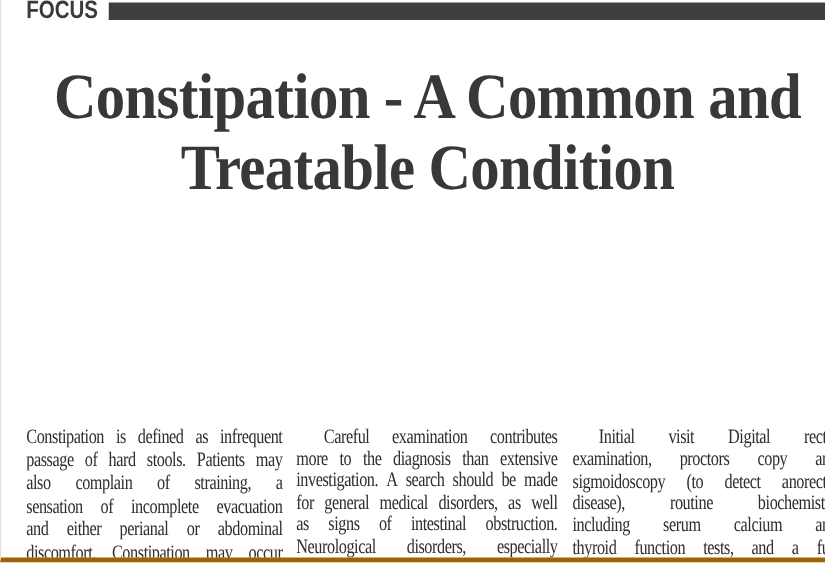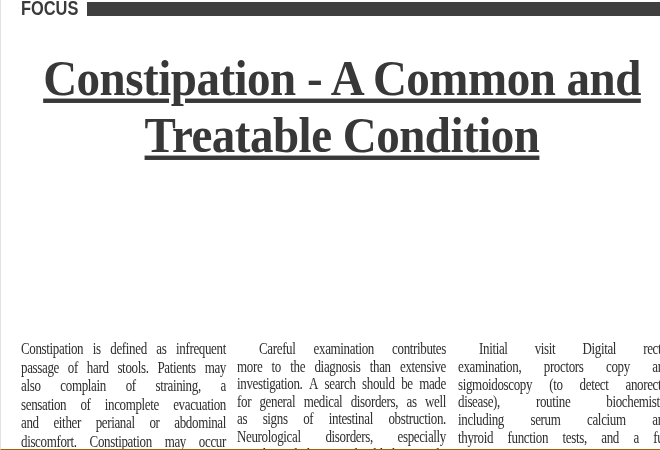--- a/index.html
+++ b/index.html
@@ -10,21 +10,21 @@
     --bg:#ffffff;
   }
   html,body{margin:0;padding:0;background:#fff;}
   .page{
     position:relative;
     width:660px;height:450px;
     background:var(--bg);
     overflow:hidden;
     font-family:"Liberation Serif", serif;
     border-left:1px solid #e2e2e2;
-    border-bottom:1px solid #a16207;
+    border-bottom:4px solid #a16207;
     box-sizing:border-box;
   }
   
   .focus-label{
     position:absolute;left:20px;top:-2px;
     font-family:"Liberation Sans", sans-serif;
     font-weight:700;font-size:20px;line-height:20px;
     color:var(--heading);
     transform:scale(0.82,1.0);transform-origin:left top;
     letter-spacing:0px;
@@ -33,21 +33,20 @@
     position:absolute;left:86px;top:2px;right:0;height:14px;
     background:var(--bar);
   }
   
   .title{
     position:absolute;top:48px;left:25px;width:632px;margin:0;
     text-align:center;
     font-weight:700;font-size:47px;line-height:57px;
     color:var(--title);
     letter-spacing:-0.5px;
-    text-decoration:underline;
   }
   .title-line{transform:scaleY(1.1);transform-origin:50% 20%;}
   
   .subtitle{
     position:absolute;top:204px;left:0;width:652px;
     text-align:center;
     font-weight:700;font-size:15px;line-height:21px;
     color:var(--heading);
     letter-spacing:-0.4px;
   }

